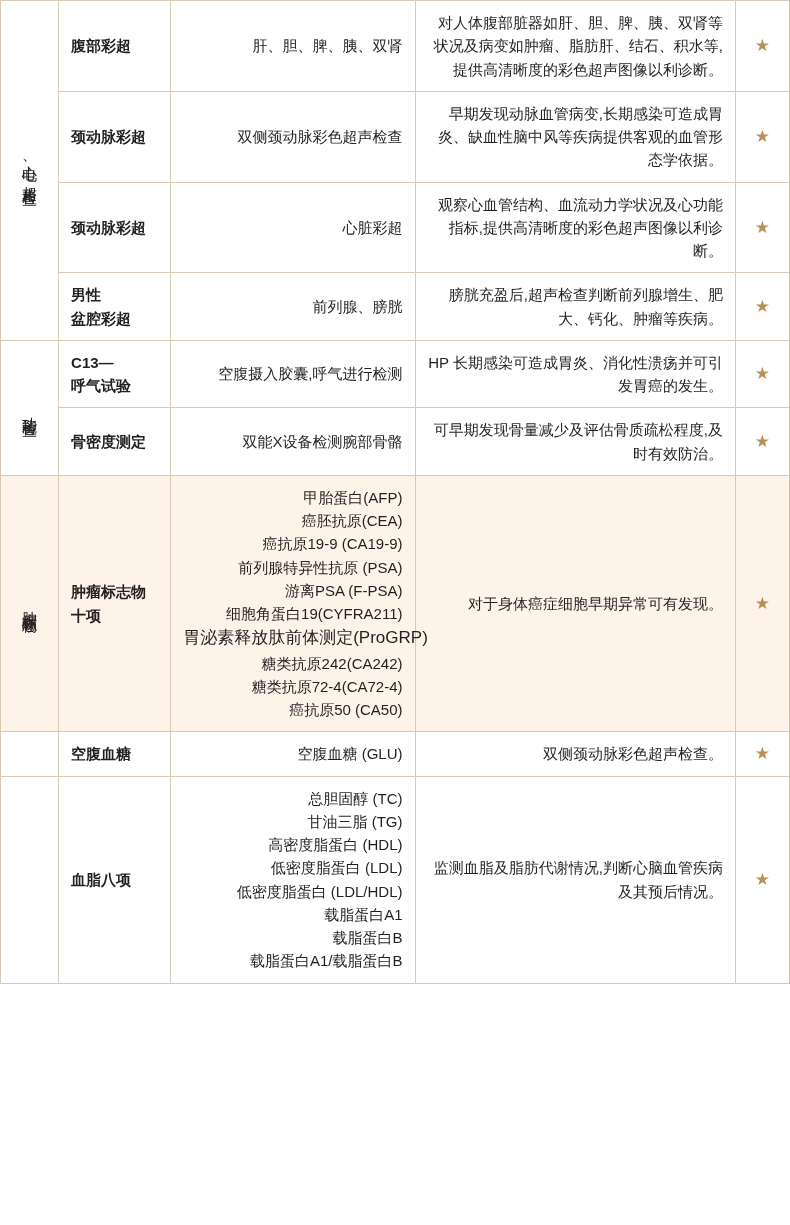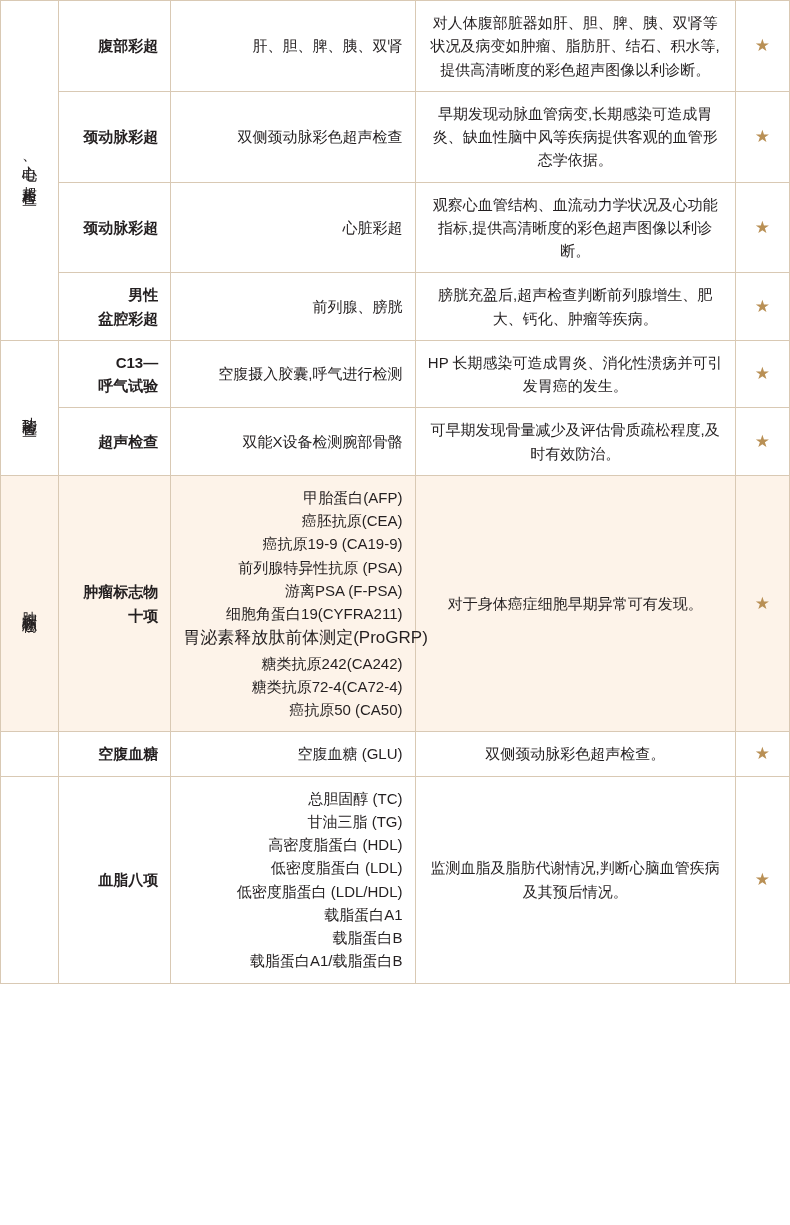--- a/index.html
+++ b/index.html
@@ -46,34 +46,34 @@
     letter-spacing: 1px;
   }
   td.group-cell .vtext {
     writing-mode: vertical-rl;
     text-orientation: upright;
     display: inline-block;
     line-height: 1.45;
     letter-spacing: 2px;
   }
   td.name-cell {
-    text-align: right;
+    text-align: left;
     font-weight: bold;
     font-size: 15.5px;
     line-height: 1.5;
     padding: 10px 6px;
   }
   td.items-cell {
     text-align: right;
     font-size: 14.5px;
     line-height: 1.85;
     padding: 10px 14px;
   }
   td.desc-cell {
-    text-align: center;
+    text-align: right;
     font-size: 14.5px;
     line-height: 1.85;
     padding: 10px 14px;
   }
   td.star-cell {
     text-align: center;
     color: #b58a4a;
     font-size: 16px;
   }
   tr.highlight td {
@@ -167,21 +167,21 @@
         <td class="items-cell">
           <span class="line">空腹摄入胶囊,呼气进行检测</span>
         </td>
         <td class="desc-cell">HP 长期感染可造成胃炎、消化性溃疡并可引发胃癌的发生。</td>
         <td class="star-cell">
           <span class="star-glyph">★</span>
         </td>
       </tr>
 
       <tr>
-        <td class="name-cell">超声检查</td>
+        <td class="name-cell">骨密度测定</td>
         <td class="items-cell">
           <span class="line">双能X设备检测腕部骨骼</span>
         </td>
         <td class="desc-cell">可早期发现骨量减少及评估骨质疏松程度,及时有效防治。</td>
         <td class="star-cell">
           <span class="star-glyph">★</span>
         </td>
       </tr>
 
       <tr class="highlight">

